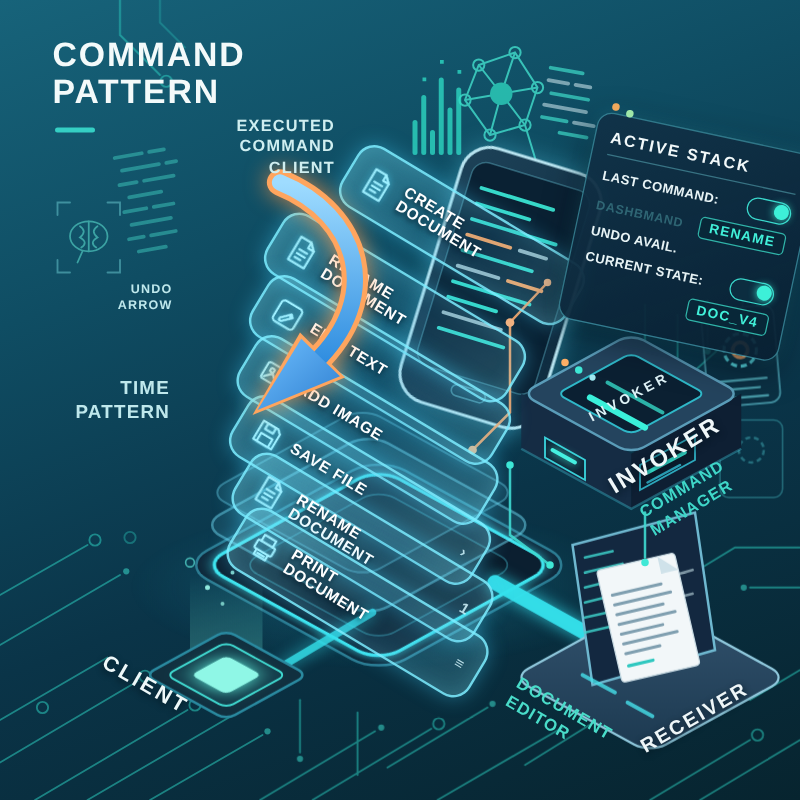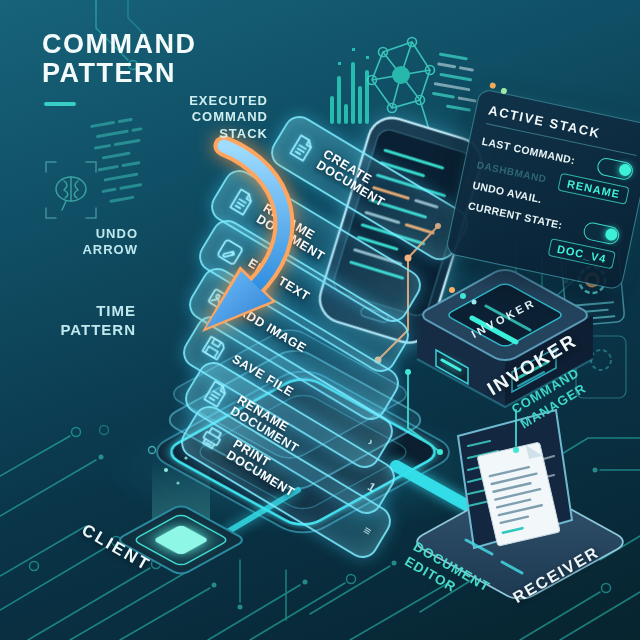--- a/index.html
+++ b/index.html
@@ -22,21 +22,21 @@
     letter-spacing:.6px;white-space:pre-line;text-shadow:0 2px 4px rgba(3,28,42,.9);}
   .cmd-card .right-glyph{margin-left:auto;color:rgba(215,248,255,.85);font-weight:700;font-size:12px;}
 
   
   .lbl{position:absolute;z-index:4;}
   .title{left:42px;top:30px;font-size:27px;line-height:1.08;font-weight:800;color:#f3fafa;
     letter-spacing:1.5px;white-space:pre-line;}
   .title-underline{left:44px;top:102px;width:32px;height:4px;background:#35cfc4;border-radius:2px;}
   .executed{left:148px;top:93px;width:120px;text-align:right;font-size:13px;font-weight:700;
     line-height:1.25;color:#cfeef0;letter-spacing:1px;white-space:pre-line;}
-  .undo-lbl{left:38px;top:226px;width:100px;text-align:right;font-size:13px;font-weight:600;
+  .undo-lbl{left:38px;top:226px;width:100px;text-align:right;font-size:10px;font-weight:600;
     line-height:1.25;color:#bfe8ec;letter-spacing:1px;white-space:pre-line;}
   .time-lbl{left:18px;top:302px;width:118px;text-align:right;font-size:15px;font-weight:600;
     line-height:1.25;color:#bfe8ec;letter-spacing:1px;white-space:pre-line;}
   .client-lbl{left:78px;top:538px;font-size:17px;font-weight:800;color:#eef8f9;
     transform:rotate(30deg);letter-spacing:2.5px;text-shadow:0 2px 5px rgba(0,20,30,.8);}
   .doc-editor-lbl{left:404px;top:558px;font-size:13.5px;font-weight:800;color:#49dcc9;
     transform:rotate(30deg);letter-spacing:1px;line-height:1.25;white-space:pre-line;}
   .receiver-lbl{left:508px;top:566px;font-size:16px;font-weight:800;color:#eef6f8;
     transform:rotate(-30deg);letter-spacing:1.8px;text-shadow:0 2px 5px rgba(0,20,30,.8);}
   .invoker-heading{left:482px;top:354px;font-size:19px;font-weight:800;color:#f0f7f9;
@@ -426,21 +426,21 @@
     </g>
     <path d="M224,146 C288,172 306,238 252,290" fill="none" stroke="url(#aGrad)" stroke-width="13" stroke-linecap="round"></path>
     <polygon points="206,328 241,271 272,301" fill="url(#aHead)"></polygon>
   </svg>
 
   <div class="lbl title">COMMAND
 PATTERN</div>
   <div class="lbl title-underline"></div>
   <div class="lbl executed">EXECUTED
 COMMAND
-STACK</div>
+CLIENT</div>
   <div class="lbl undo-lbl">UNDO
 ARROW</div>
   <div class="lbl time-lbl">TIME
 PATTERN</div>
   <div class="lbl client-lbl">CLIENT</div>
   <div class="lbl doc-editor-lbl">DOCUMENT
 EDITOR</div>
   <div class="lbl receiver-lbl">RECEIVER</div>
   <div class="lbl invoker-heading">INVOKER</div>
   <div class="lbl invoker-sub">COMMAND

